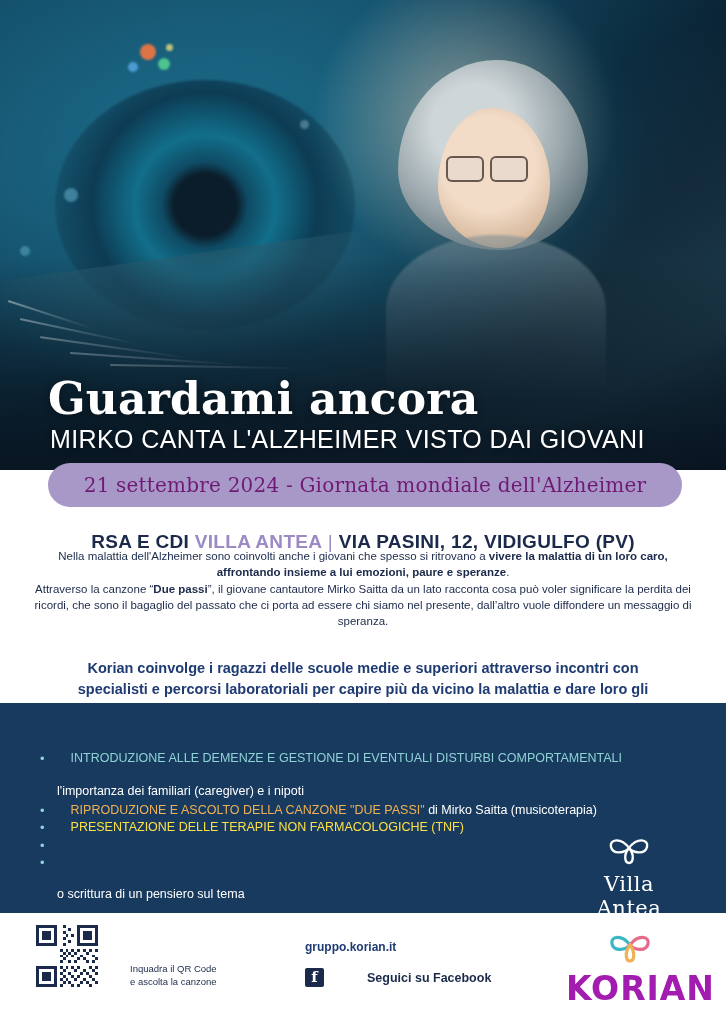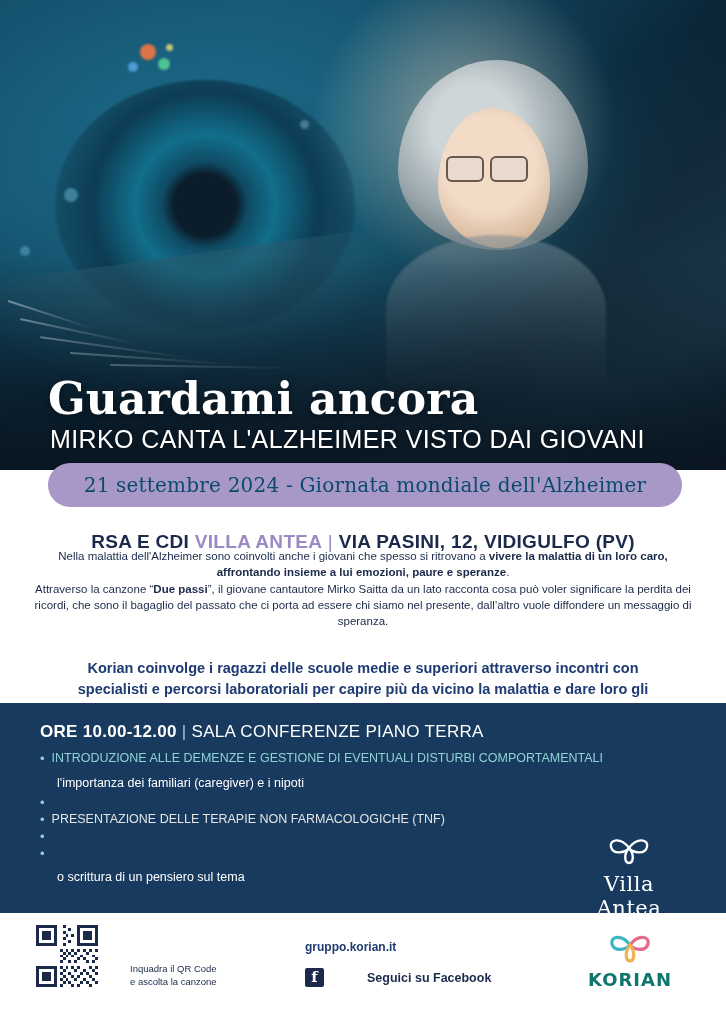--- a/index.html
+++ b/index.html
@@ -79,21 +79,21 @@
     text-shadow:0 1px 6px rgba(0,0,0,.45);white-space:nowrap;
   }
 
   
   .date-band{
     position:absolute;left:48px;top:463px;width:634px;height:44px;
     background:#a898c8;border-radius:22px;
     display:flex;align-items:center;justify-content:center;
   }
   .date-band span{
-    font-family:"DejaVu Serif", serif;font-size:20px;color:#0c4a6e;letter-spacing:.2px;
+    font-family:"DejaVu Serif", serif;font-size:20px;color:#701a75;letter-spacing:.2px;
   }
 
   
   .venue{
     position:absolute;left:0;top:519px;width:726px;text-align:center;
     font-size:19px;font-weight:bold;color:#1b2a4a;letter-spacing:.3px;margin-top:12px;
   }
   .venue .pill{color:#9b8ac4;}
   .venue .bar{color:#9b8ac4;font-weight:normal;}
 
@@ -118,40 +118,40 @@
     background:#173a5e;
   }
   .panel-head{
     position:absolute;left:40px;top:19px;font-size:17px;color:#ffffff;font-weight:bold;letter-spacing:.3px;
   }
   .panel-head .sep{color:#a9c4dc;font-weight:normal;}
   .panel-head .room{color:#ffffff;font-weight:normal;}
   .items{position:absolute;left:40px;top:48px;width:600px;}
   .item{display:flex;align-items:flex-start;margin-bottom:2px;}
   .bullet{color:#8fd3d6;font-size:13px;line-height:15px;margin-right:7px;}
-  .itext{font-size:12.5px;line-height:15.5px;color:#ffffff;}
-  .isub{font-size:12.5px;line-height:16px;color:#ffffff;margin:8px 0 4px 17px;}
+  .itext{font-size:12.5px;line-height:15.5px;color:#ffffff;margin-left:19px;}
+  .isub{font-size:12.5px;line-height:16px;color:#ffffff;margin:16px 0 4px 17px;}
 
   
   .villa-logo{position:absolute;right:38px;top:128px;width:118px;text-align:center;color:#fff;}
   .villa-logo .vname{font-family:"DejaVu Serif", serif;font-size:21px;letter-spacing:.5px;margin-top:3px;}
 
   
   .footer{position:absolute;left:0;top:913px;width:726px;height:111px;background:#ffffff;}
   .qr{position:absolute;left:36px;top:12px;width:62px;height:62px;}
   .qr-cap{position:absolute;left:130px;top:50px;font-size:9.5px;color:#1b2a4a;line-height:1.35;}
   .site{position:absolute;left:305px;top:27px;font-size:12px;color:#1f3b73;font-weight:bold;}
   .fb{position:absolute;left:305px;top:55px;display:flex;align-items:center;}
   .fb-icon{
     width:19px;height:19px;background:#1b2a4a;color:#fff;border-radius:2px;
     font-family:"DejaVu Serif", serif;font-weight:bold;font-size:15px;line-height:19px;text-align:center;margin-right:7px;
   }
   .fb-text{font-size:12.5px;font-weight:bold;color:#1b2a4a;margin-left:36px;}
   .korian{position:absolute;right:32px;top:14px;width:128px;text-align:center;}
-  .korian .kname{font-family:"DejaVu Sans", sans-serif;font-weight:bold;font-size:18px;color:#0f766e;letter-spacing:1px;margin-top:2px;}
+  .korian .kname{font-family:"DejaVu Sans", sans-serif;font-weight:bold;font-size:33px;color:#a21caf;letter-spacing:1px;margin-top:2px;}
 </style>
 </head>
 <body>
 
 <div class="poster">
 
   <div class="hero">
     <div class="iris"></div>
     <div class="eyelid"></div>
 
@@ -193,39 +193,39 @@
     <span>Nella malattia dell'Alzheimer sono coinvolti anche i giovani che spesso si ritrovano a </span><b>vivere la malattia di un loro caro, affrontando insieme a lui  emozioni, paure e speranze</b><span>.</span>
   </div>
 
   <div class="para2">
     <span>Attraverso la canzone “</span><b>Due passi</b><span>”, il giovane cantautore Mirko Saitta da un lato racconta cosa può voler significare la perdita dei ricordi, che sono il bagaglio del passato che ci porta ad essere chi siamo nel presente, dall’altro vuole diffondere un messaggio di speranza.</span>
   </div>
 
   <div class="para3">Korian coinvolge i ragazzi delle scuole medie e superiori attraverso incontri con specialisti e percorsi laboratoriali per capire più da vicino la malattia e dare loro gli strumenti per affrontarla consapevolmente, al fianco dei propri cari.</div>
 
   <div class="panel">
-    <div class="panel-head">
-      <span>ORE 10.00-12.00</span><span class="sep"> | </span><span class="room">SALA CONFERENZE PIANO TERRA</span>
-    </div>
 
     <div class="items">
 
       <div class="item">
         <span class="bullet">•</span>
         <span class="itext" style="color:#8fd3d6">INTRODUZIONE ALLE DEMENZE E GESTIONE DI EVENTUALI DISTURBI COMPORTAMENTALI</span>
       </div>
       <div class="isub">l'importanza dei familiari (caregiver) e i nipoti</div>
 
       <div class="item">
         <span class="bullet">•</span>
-      </div>
-
-      <div class="item">
-        <span class="bullet">•</span>
-        <span class="itext" style="color:#e5e5e5">PRESENTAZIONE DELLE TERAPIE NON FARMACOLOGICHE (TNF)</span>
+        <span class="itext">
+          <span style="color:#f0b155">RIPRODUZIONE E ASCOLTO DELLA CANZONE "DUE PASSI"</span><span> di Mirko Saitta (musicoterapia)</span>
+        </span>
+      </div>
+
+      <div class="item">
+        <span class="bullet">•</span>
+        <span class="itext" style="color:#fde047">PRESENTAZIONE DELLE TERAPIE NON FARMACOLOGICHE (TNF)</span>
       </div>
 
       <div class="item">
         <span class="bullet">•</span>
       </div>
 
       <div class="item">
         <span class="bullet">•</span>
       </div>
       <div class="isub">o scrittura di un pensiero sul tema</div>

